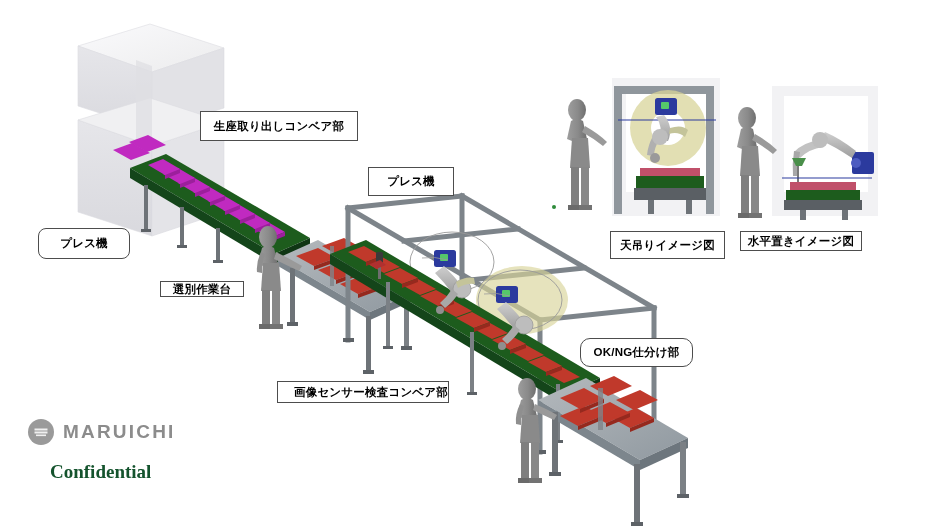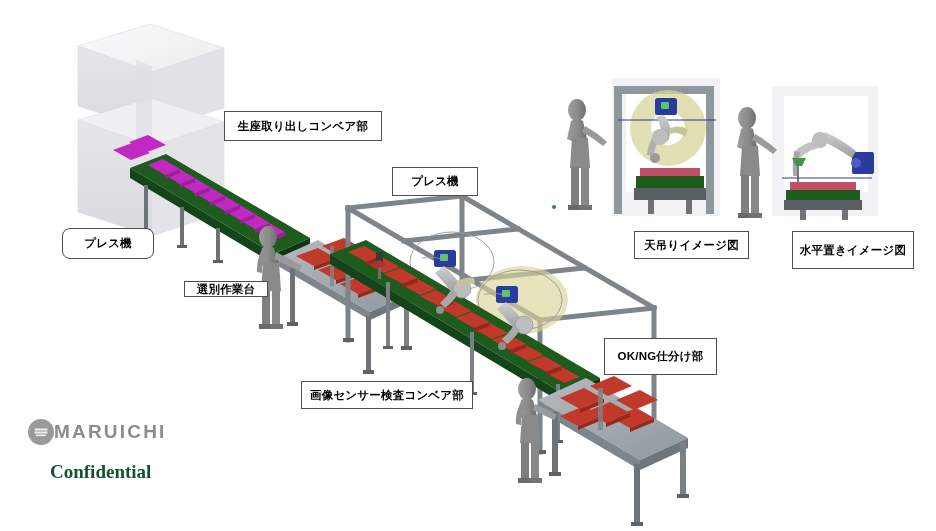--- a/index.html
+++ b/index.html
@@ -32,32 +32,32 @@
     background: #ffffff;
     border: 1px solid #4d4d4d;
     color: #000000;
     font-weight: bold;
     display: flex;
     align-items: center;
     justify-content: center;
     letter-spacing: 0.2px;
     white-space: nowrap;
     z-index: 40;
-    margin-left: 24px;
   }
   .callout.jp { font-size: 11.5px; }
   .callout.oknng { font-size: 11.5px; }
 
   
   #brand {
     position: absolute;
     left: 28px;
     top: 419px;
     display: flex;
     align-items: center;
+    gap: 9px;
     z-index: 50;
   }
   #brand-mark {
     width: 26px;
     height: 26px;
     border-radius: 50%;
     background: #9a9a9a;
     display: flex;
     align-items: center;
     justify-content: center;
@@ -413,33 +413,33 @@
   </div>
 
   <div class="callout jp" style="left:160px; top:281px; width:84px; height:16px;">
     <span>選別作業台</span>
   </div>
 
   <div class="callout jp" style="left:368px; top:167px; width:86px; height:29px;">
     <span>プレス機</span>
   </div>
 
-  <div class="callout jp" style="left:277px; top:381px; width:172px; height:28px;">
+  <div class="callout jp" style="left:277px; top:381px; width:172px; height:22px;justify-content:flex-end;">
     <span>画像センサー検査コンベア部</span>
   </div>
 
-  <div class="callout oknng" style="left:580px; top:338px; width:113px; height:37px;">
+  <div class="callout oknng" style="left:580px; top:338px; width:113px; height:29px;border-radius:10px;">
     <span>OK/NG仕分け部</span>
   </div>
 
   <div class="callout jp" style="left:610px; top:231px; width:115px; height:28px;">
     <span>天吊りイメージ図</span>
   </div>
 
-  <div class="callout jp" style="left:768px; top:231px; width:122px; height:38px;">
+  <div class="callout jp" style="left:740px; top:231px; width:122px; height:20px;">
     <span>水平置きイメージ図</span>
   </div>
 
   <div id="brand">
     <span id="brand-mark">
       <svg width="18" height="18" viewBox="0 0 18 18" aria-hidden="true">
         <rect x="2.5" y="5.5" width="13" height="2" fill="#f0f0f0"></rect>
         <rect x="2.5" y="8.5" width="13" height="2" fill="#f0f0f0"></rect>
         <rect x="4" y="11.5" width="10" height="1.6" fill="#f0f0f0"></rect>
       </svg>

